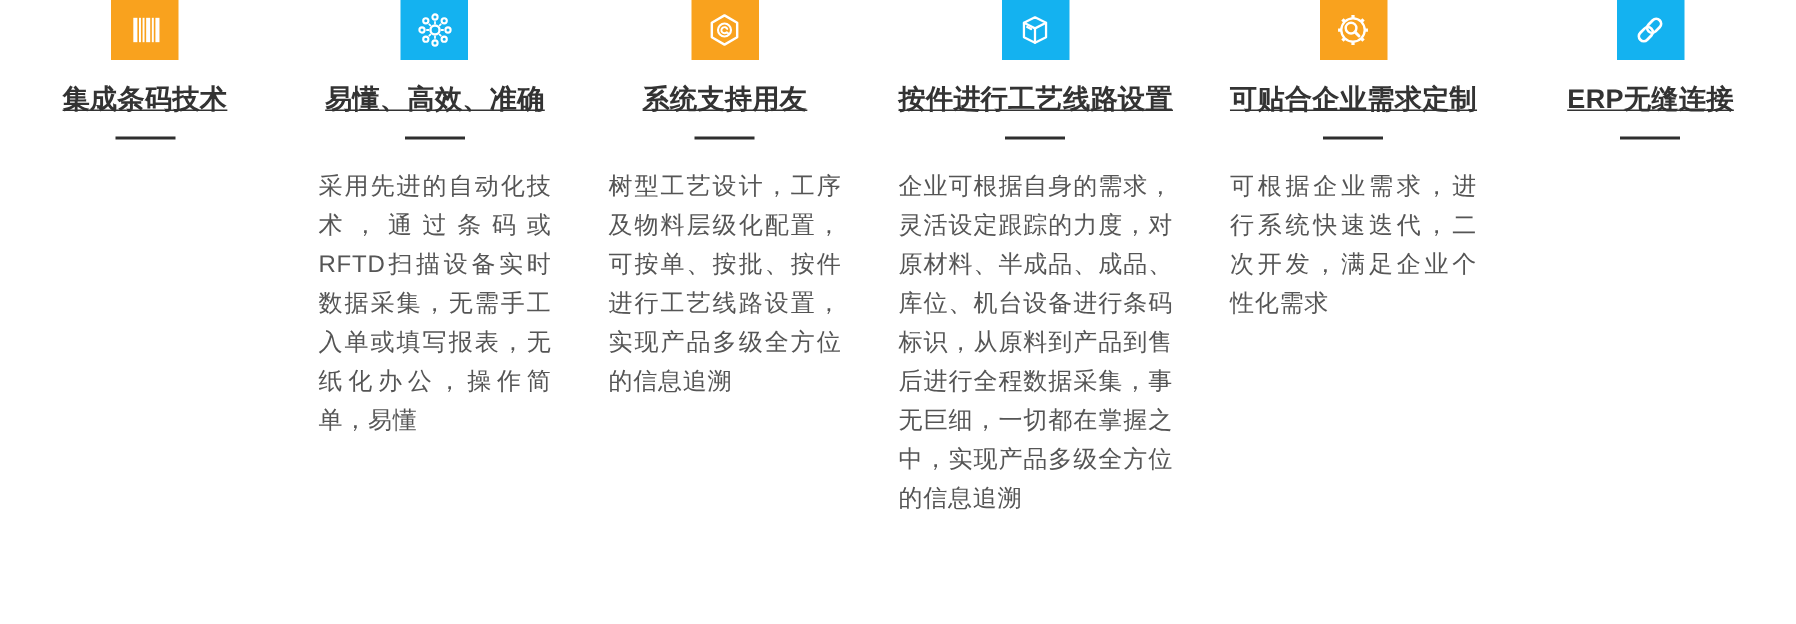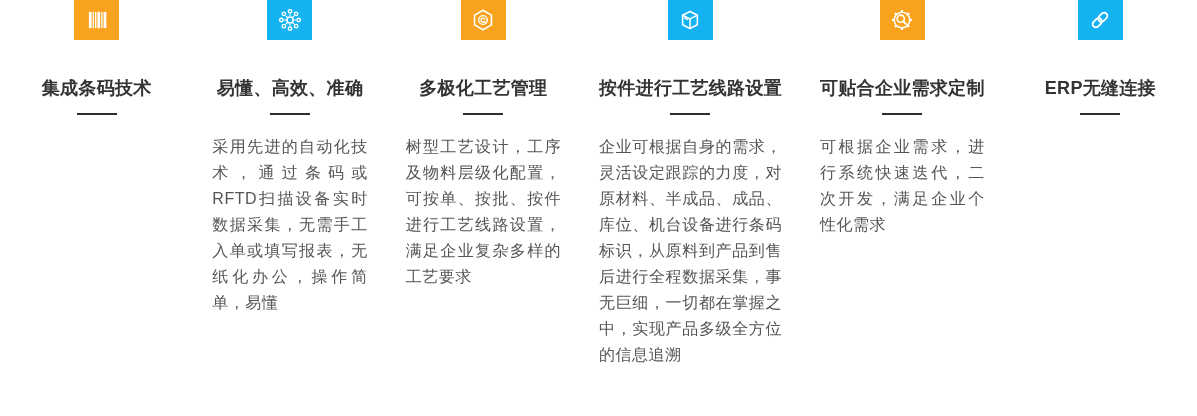--- a/index.html
+++ b/index.html
@@ -21,28 +21,29 @@
     flex-direction: column;
     align-items: center;
   }
   .icon-box {
     width: 45px; height: 40px;
     display: flex; align-items: center; justify-content: center;
     flex: 0 0 auto;
   }
   .icon-box svg { display: block; }
   .feature-title {
-    margin-top: 38px;
+    margin-top: 16px;
     font-size: 18px;
     line-height: 20px;
     font-weight: bold;
     color: #333333;
     letter-spacing: 0.3px;
     white-space: nowrap;
     text-align: right;
+    text-decoration: underline;
   }
   .feature-divider {
     width: 40px; height: 2px;
     background: #2e2e2e;
     margin-top: 15px;
     flex: 0 0 auto;
   }
   .feature-desc {
     margin-top: 19px;
     width: 100%;
@@ -108,23 +109,23 @@
   </div>
 
   <div class="feature-col">
     <div class="icon-box" style="background: rgb(249, 162, 30);">
       <svg width="26" height="26" viewBox="0 0 24 24" fill="none" stroke="#ffffff" stroke-linejoin="round">
         <polygon points="12,3 19.8,7.5 19.8,16.5 12,21 4.2,16.5 4.2,7.5" stroke-width="1.5"></polygon>
         <circle cx="12" cy="12" r="4" stroke-width="1.3"></circle>
         <path d="M13.7,11.3 A1.9,1.9 0 1 0 13.4,13.4 L14.7,14.4" stroke-width="1.2" stroke-linecap="round"></path>
       </svg>
     </div>
-    <div class="feature-title">多极化工艺管理</div>
+    <div class="feature-title">系统支持用友</div>
     <div class="feature-divider"></div>
-    <div class="feature-desc">树型工艺设计，工序及物料层级化配置，可按单、按批、按件进行工艺线路设置，满足企业复杂多样的工艺要求</div>
+    <div class="feature-desc">树型工艺设计，工序及物料层级化配置，可按单、按批、按件进行工艺线路设置，实现产品多级全方位的信息追溯</div>
   </div>
 
   <div class="feature-col">
     <div class="icon-box" style="background: rgb(20, 178, 240);">
       <svg width="26" height="26" viewBox="0 0 24 24" fill="none" stroke="#ffffff" stroke-width="1.4" stroke-linejoin="round" stroke-linecap="round">
         <polygon points="12,4.2 18.8,7.6 12,11 5.2,7.6"></polygon>
         <path d="M5.2,7.6 L5.2,16.4 L12,19.8 L12,11"></path>
         <path d="M18.8,7.6 L18.8,16.4 L12,19.8"></path>
         <line x1="7.2" y1="10.2" x2="9.6" y2="11.4"></line>
       </svg>

